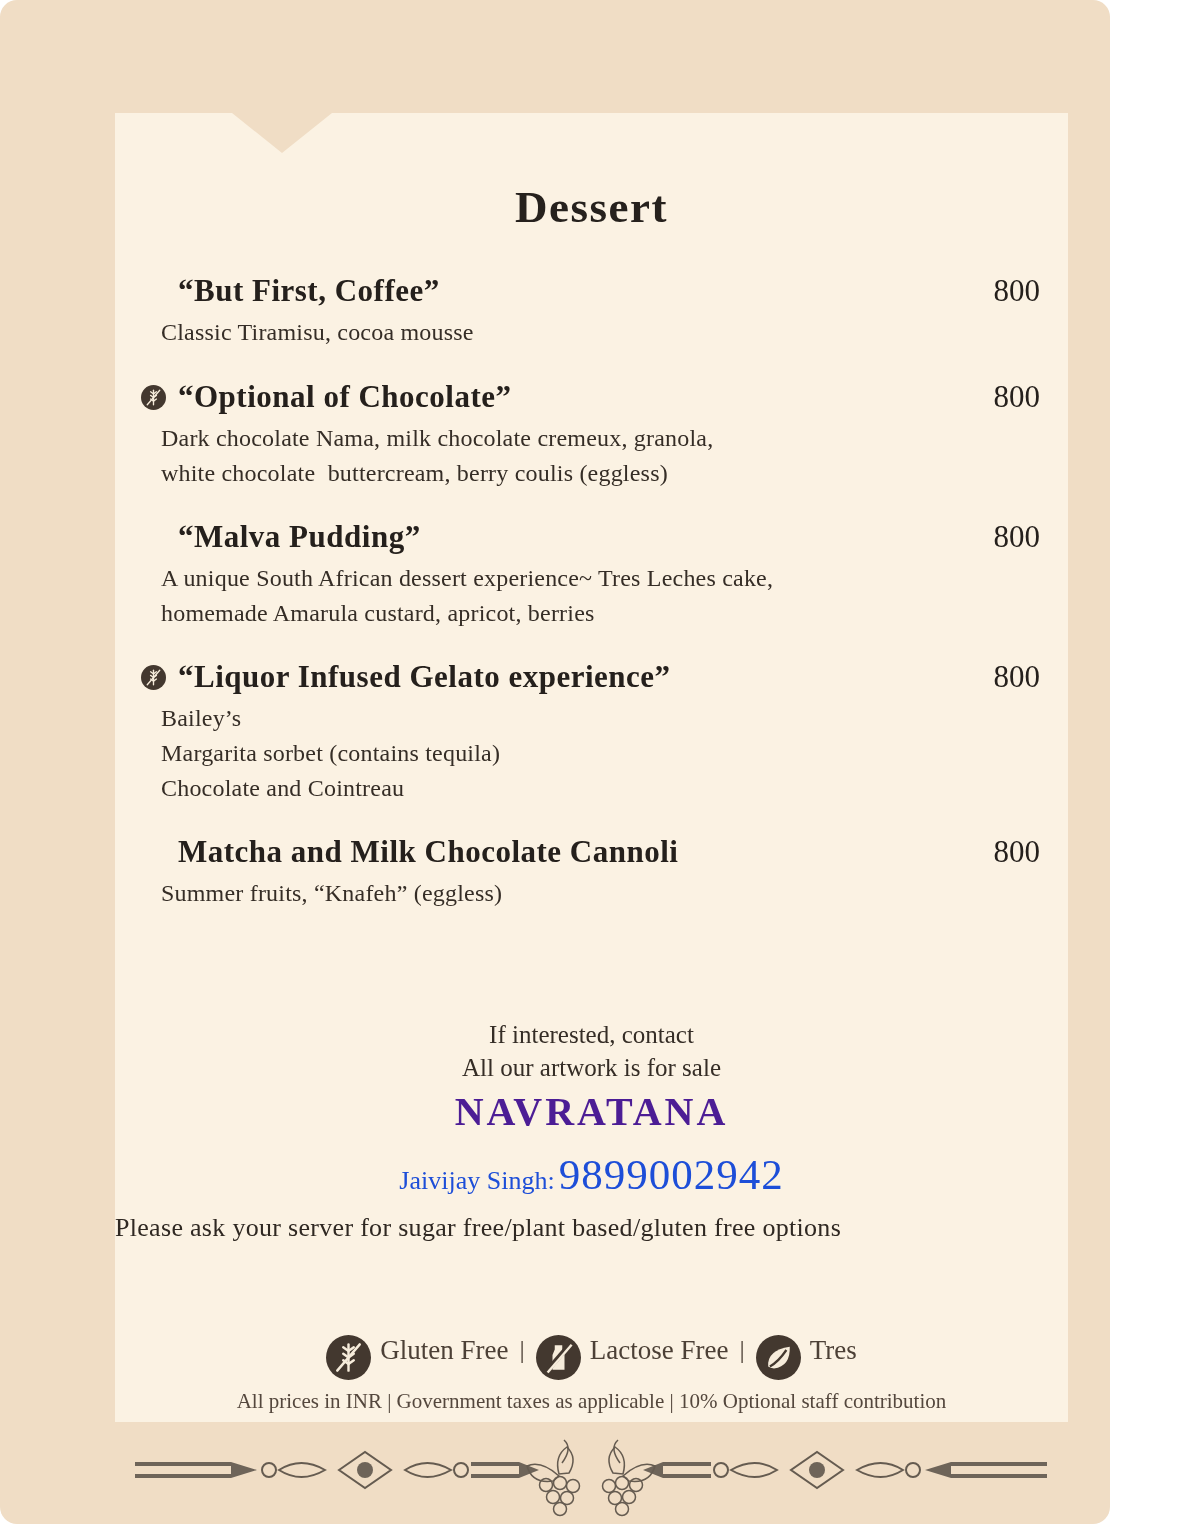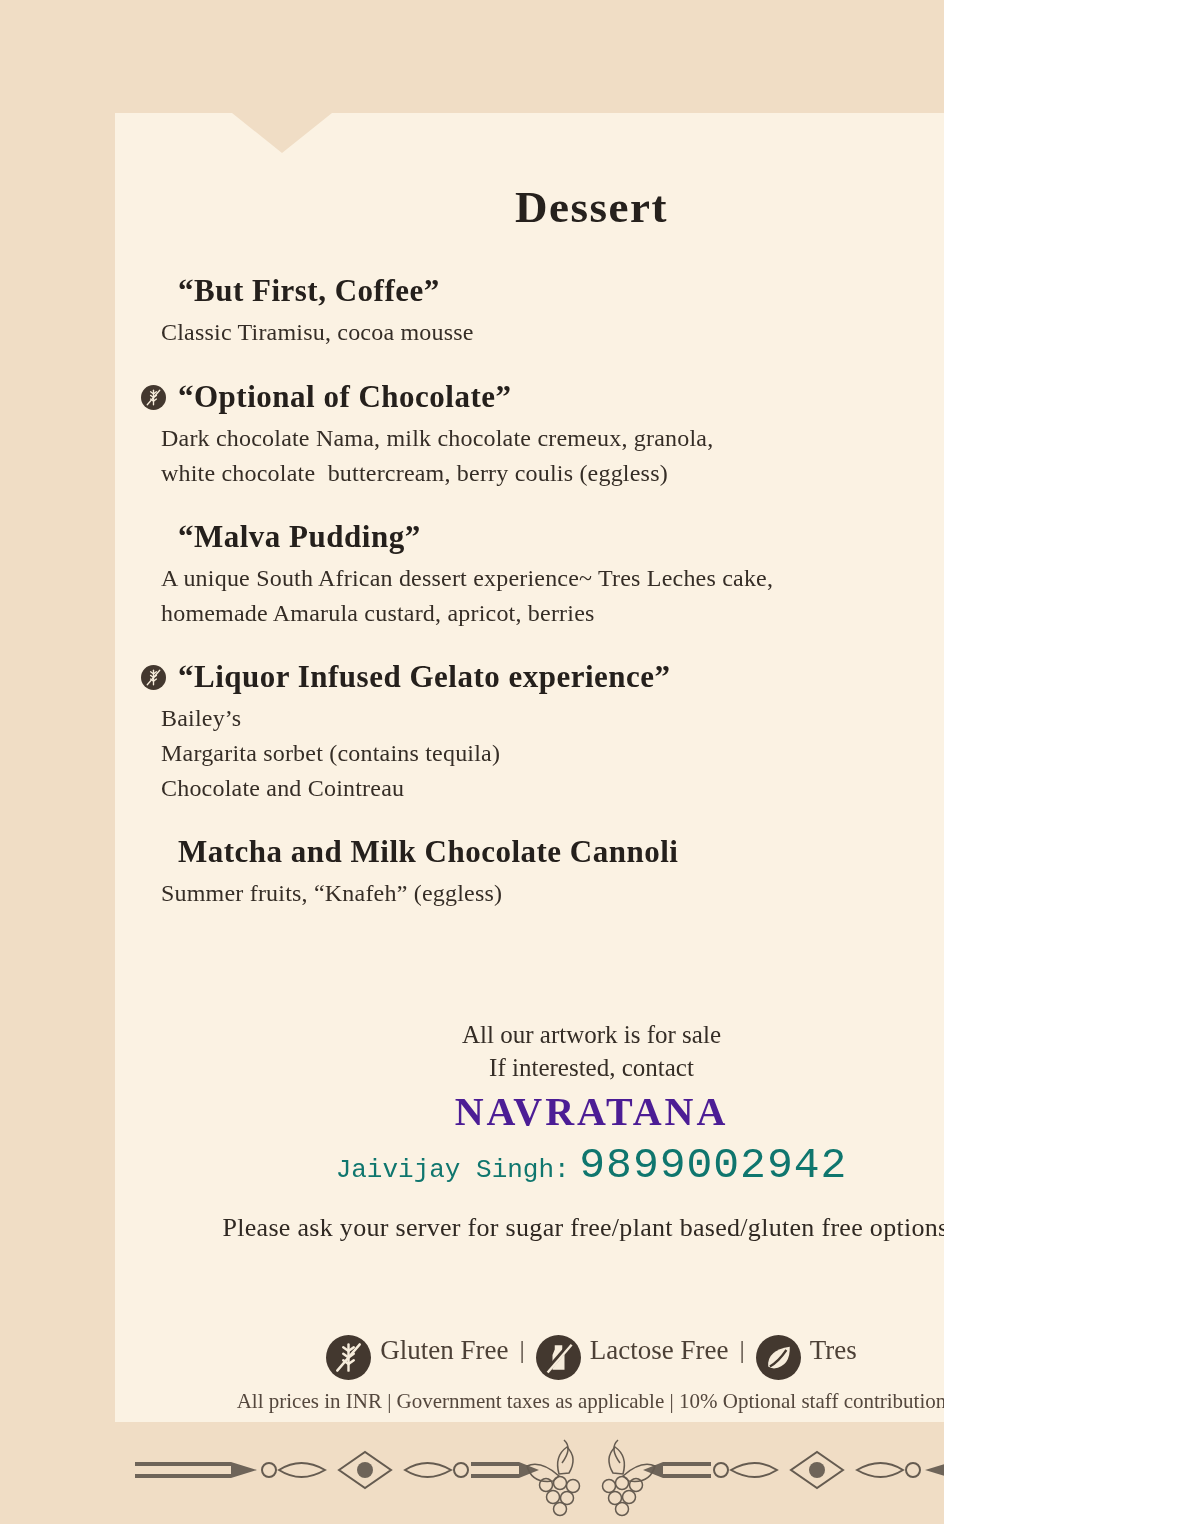--- a/index.html
+++ b/index.html
@@ -1,19 +1,19 @@
 <!DOCTYPE html>
 <html><head>
 <meta charset="utf-8">
 <style>
   * { margin:0; padding:0; box-sizing:border-box; }
   body { width:1182px; height:1524px; font-family:"Liberation Serif", serif; }
   .page {
-    position:relative; width:944px; height:1524px;
-    background:#f0ddc5; overflow:hidden;
+    position:relative; width:1110px; height:1524px;
+    background:#f0ddc5; overflow:hidden;border-radius:17px;
   }
   .card {
     position:absolute; left:115px; top:113px; width:953px; height:1309px;
     background:#fbf2e3;
   }
   .notch {
     position:absolute; left:117px; top:0; width:0; height:0;
     border-left:50px solid transparent; border-right:50px solid transparent;
     border-top:40px solid #f0ddc5;
   }
@@ -37,25 +37,25 @@
   .desc-line {
     font-size:24px; color:#352d26; line-height:35px; white-space:pre-wrap;
     letter-spacing:0.2px;
   }
   .artwork { position:absolute; top:905px; left:0; right:0; text-align:center; }
   .art-line { font-size:25px; line-height:33px; color:#352d26; }
   .brand {
     font-size:40px; line-height:46px; margin-top:5px; font-weight:bold;
     letter-spacing:3px; color:#4c1d95;
   }
-  .contact { margin-top:6px; color:#0f766e;font-family:Liberation Mono, monospace; }
+  .contact { margin-top:15px; color:#1d4ed8; }
   .contact-name { font-size:26px; }
   .contact-phone { font-size:43px; letter-spacing:1px; }
   .note {
-    position:absolute; top:1100px; left:0; right:12px; text-align:center;
+    position:absolute; top:1100px; left:0; right:12px; text-align:left;
     font-size:26px; color:#2f2822; letter-spacing:0.3px;
   }
   .legend {
     position:absolute; top:1222px; left:0; right:0;
     display:flex; justify-content:center; align-items:flex-start; gap:9px;
   }
   .legend-icon { width:45px; height:45px; }
   .legend-icon svg { display:block; width:45px; height:45px; }
   .legend-label { font-size:27px; color:#4c4036; }
   .legend-sep { font-size:26px; color:#4c4036; padding:0 2px; }
@@ -143,22 +143,22 @@
       <div class="item-head">
         <h3 class="item-name">Matcha and Milk Chocolate Cannoli</h3>
         <span class="item-price">800</span>
       </div>
       <div class="item-desc">
         <div class="desc-line">Summer fruits, “Knafeh” (eggless)</div>
       </div>
     </div>
 
     <div class="artwork">
+      <div class="art-line">If interested, contact</div>
       <div class="art-line">All our artwork is for sale</div>
-      <div class="art-line">If interested, contact</div>
       <div class="brand">NAVRATANA</div>
       <div class="contact">
         <span class="contact-name">Jaivijay Singh:</span>
         <span class="contact-phone">9899002942</span>
       </div>
     </div>
 
     <div class="note">Please ask your server for sugar free/plant based/gluten free options</div>
 
     <div class="legend">

